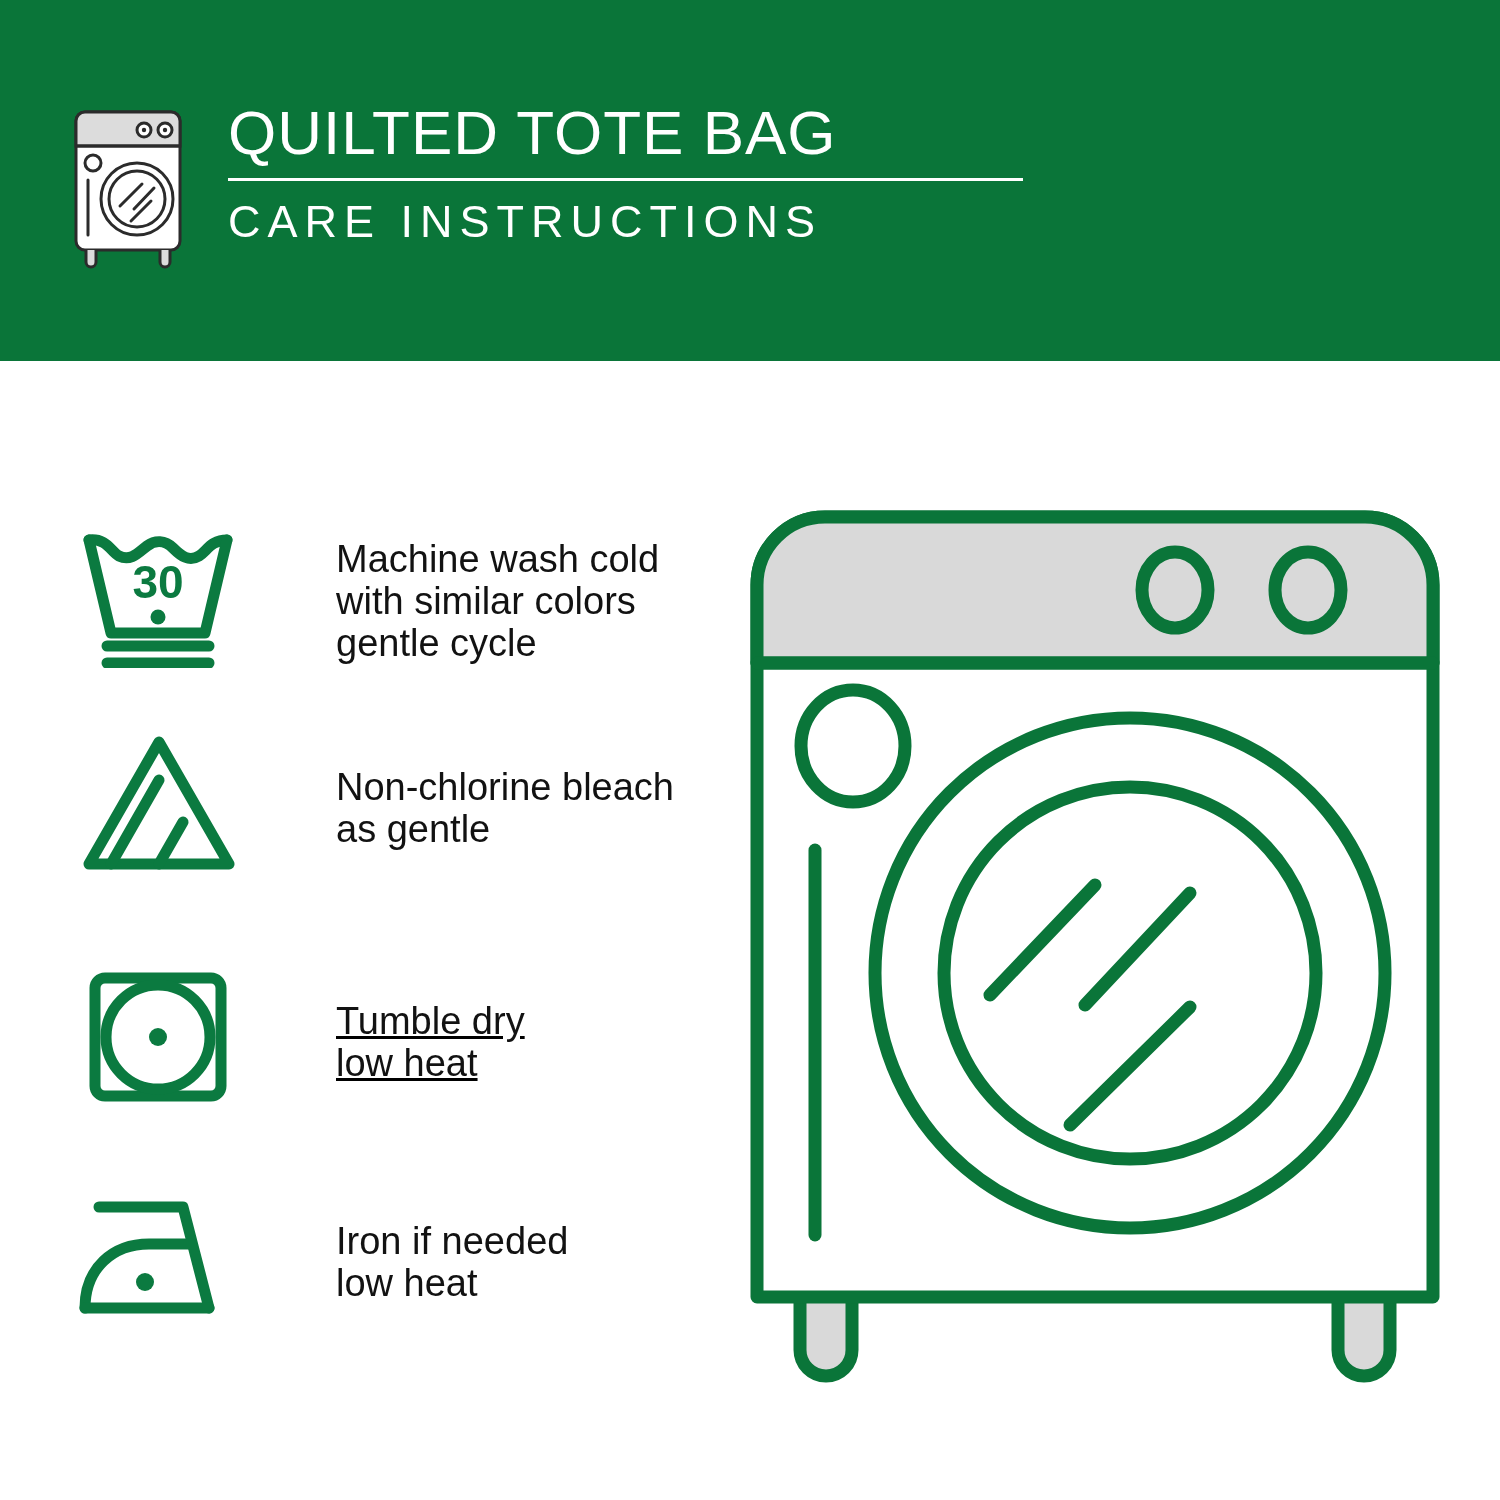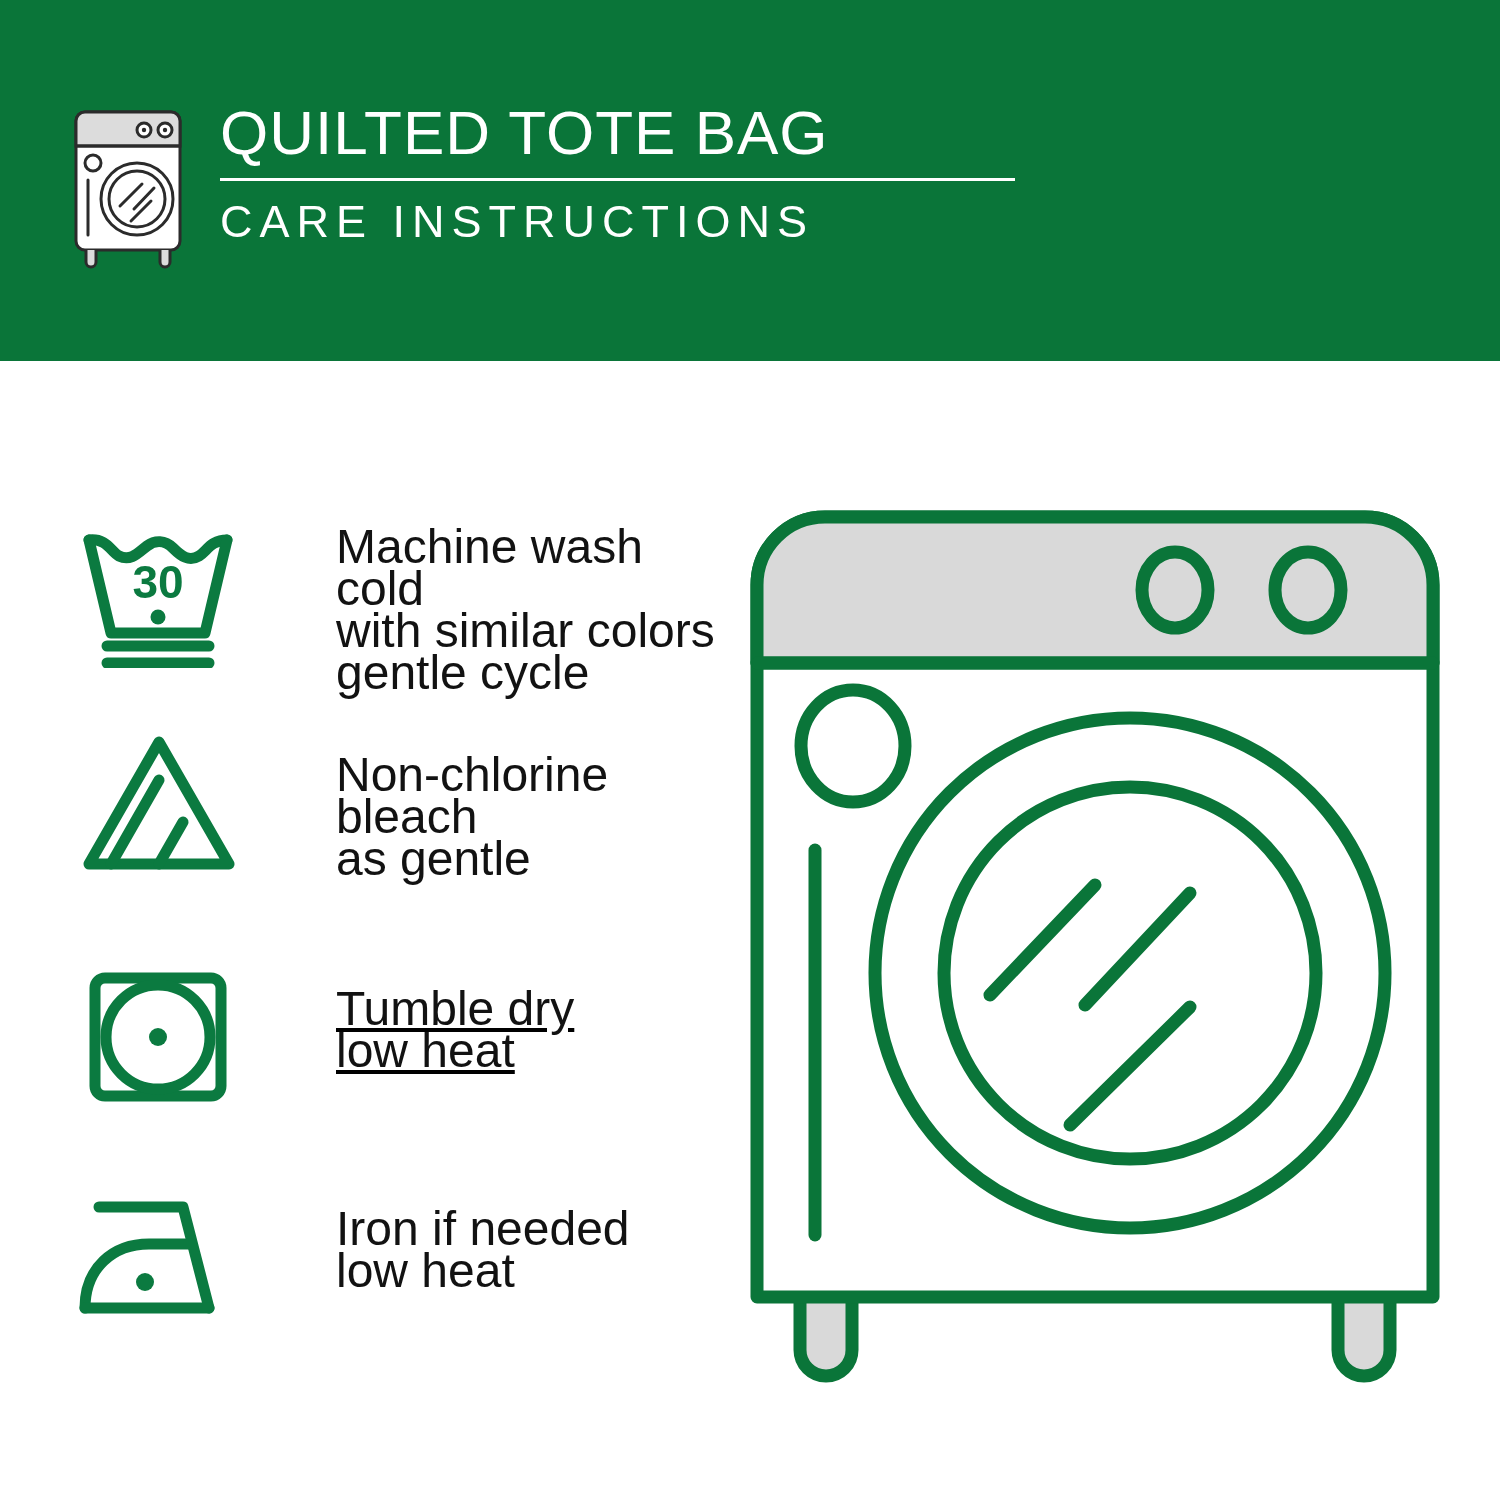--- a/index.html
+++ b/index.html
@@ -33,21 +33,21 @@
     display: flex;
     align-items: flex-start;
   }
   .header-icon {
     width: 140px;
     height: 165px;
     flex: 0 0 140px;
     margin-top: 6px;
   }
   .header-text {
-    margin-left: 22px;
+    margin-left: 30px;
     padding-top: 2px;
     flex: 1 1 auto;
   }
   .title-main {
     color: #ffffff;
     font-size: 62px;
     line-height: 66px;
     font-weight: 300;
     letter-spacing: 1px;
     white-space: nowrap;
@@ -93,28 +93,29 @@
     flex: 0 0 175px;
     width: 175px;
     height: 150px;
     display: flex;
     align-items: center;
     justify-content: center;
   }
   .care-label {
     flex: 1 1 auto;
     color: #121212;
-    font-size: 48px;
+    font-size: 38px;
     line-height: 42px;
     font-weight: 400;
     letter-spacing: 0px;
     padding-left: 58px;
     padding-top: 8px;
     white-space: pre-line;
     font-family: "Liberation Sans", sans-serif;
+    margin-top: 12px;
   }
   .care-row[data-index="1"] .care-label,
   .care-row[data-index="2"] .care-label,
   .care-row[data-index="3"] .care-label { padding-top: 26px; }
 
   
   .machine-illustration {
     position: absolute;
     left: 735px;
     top: 495px;

